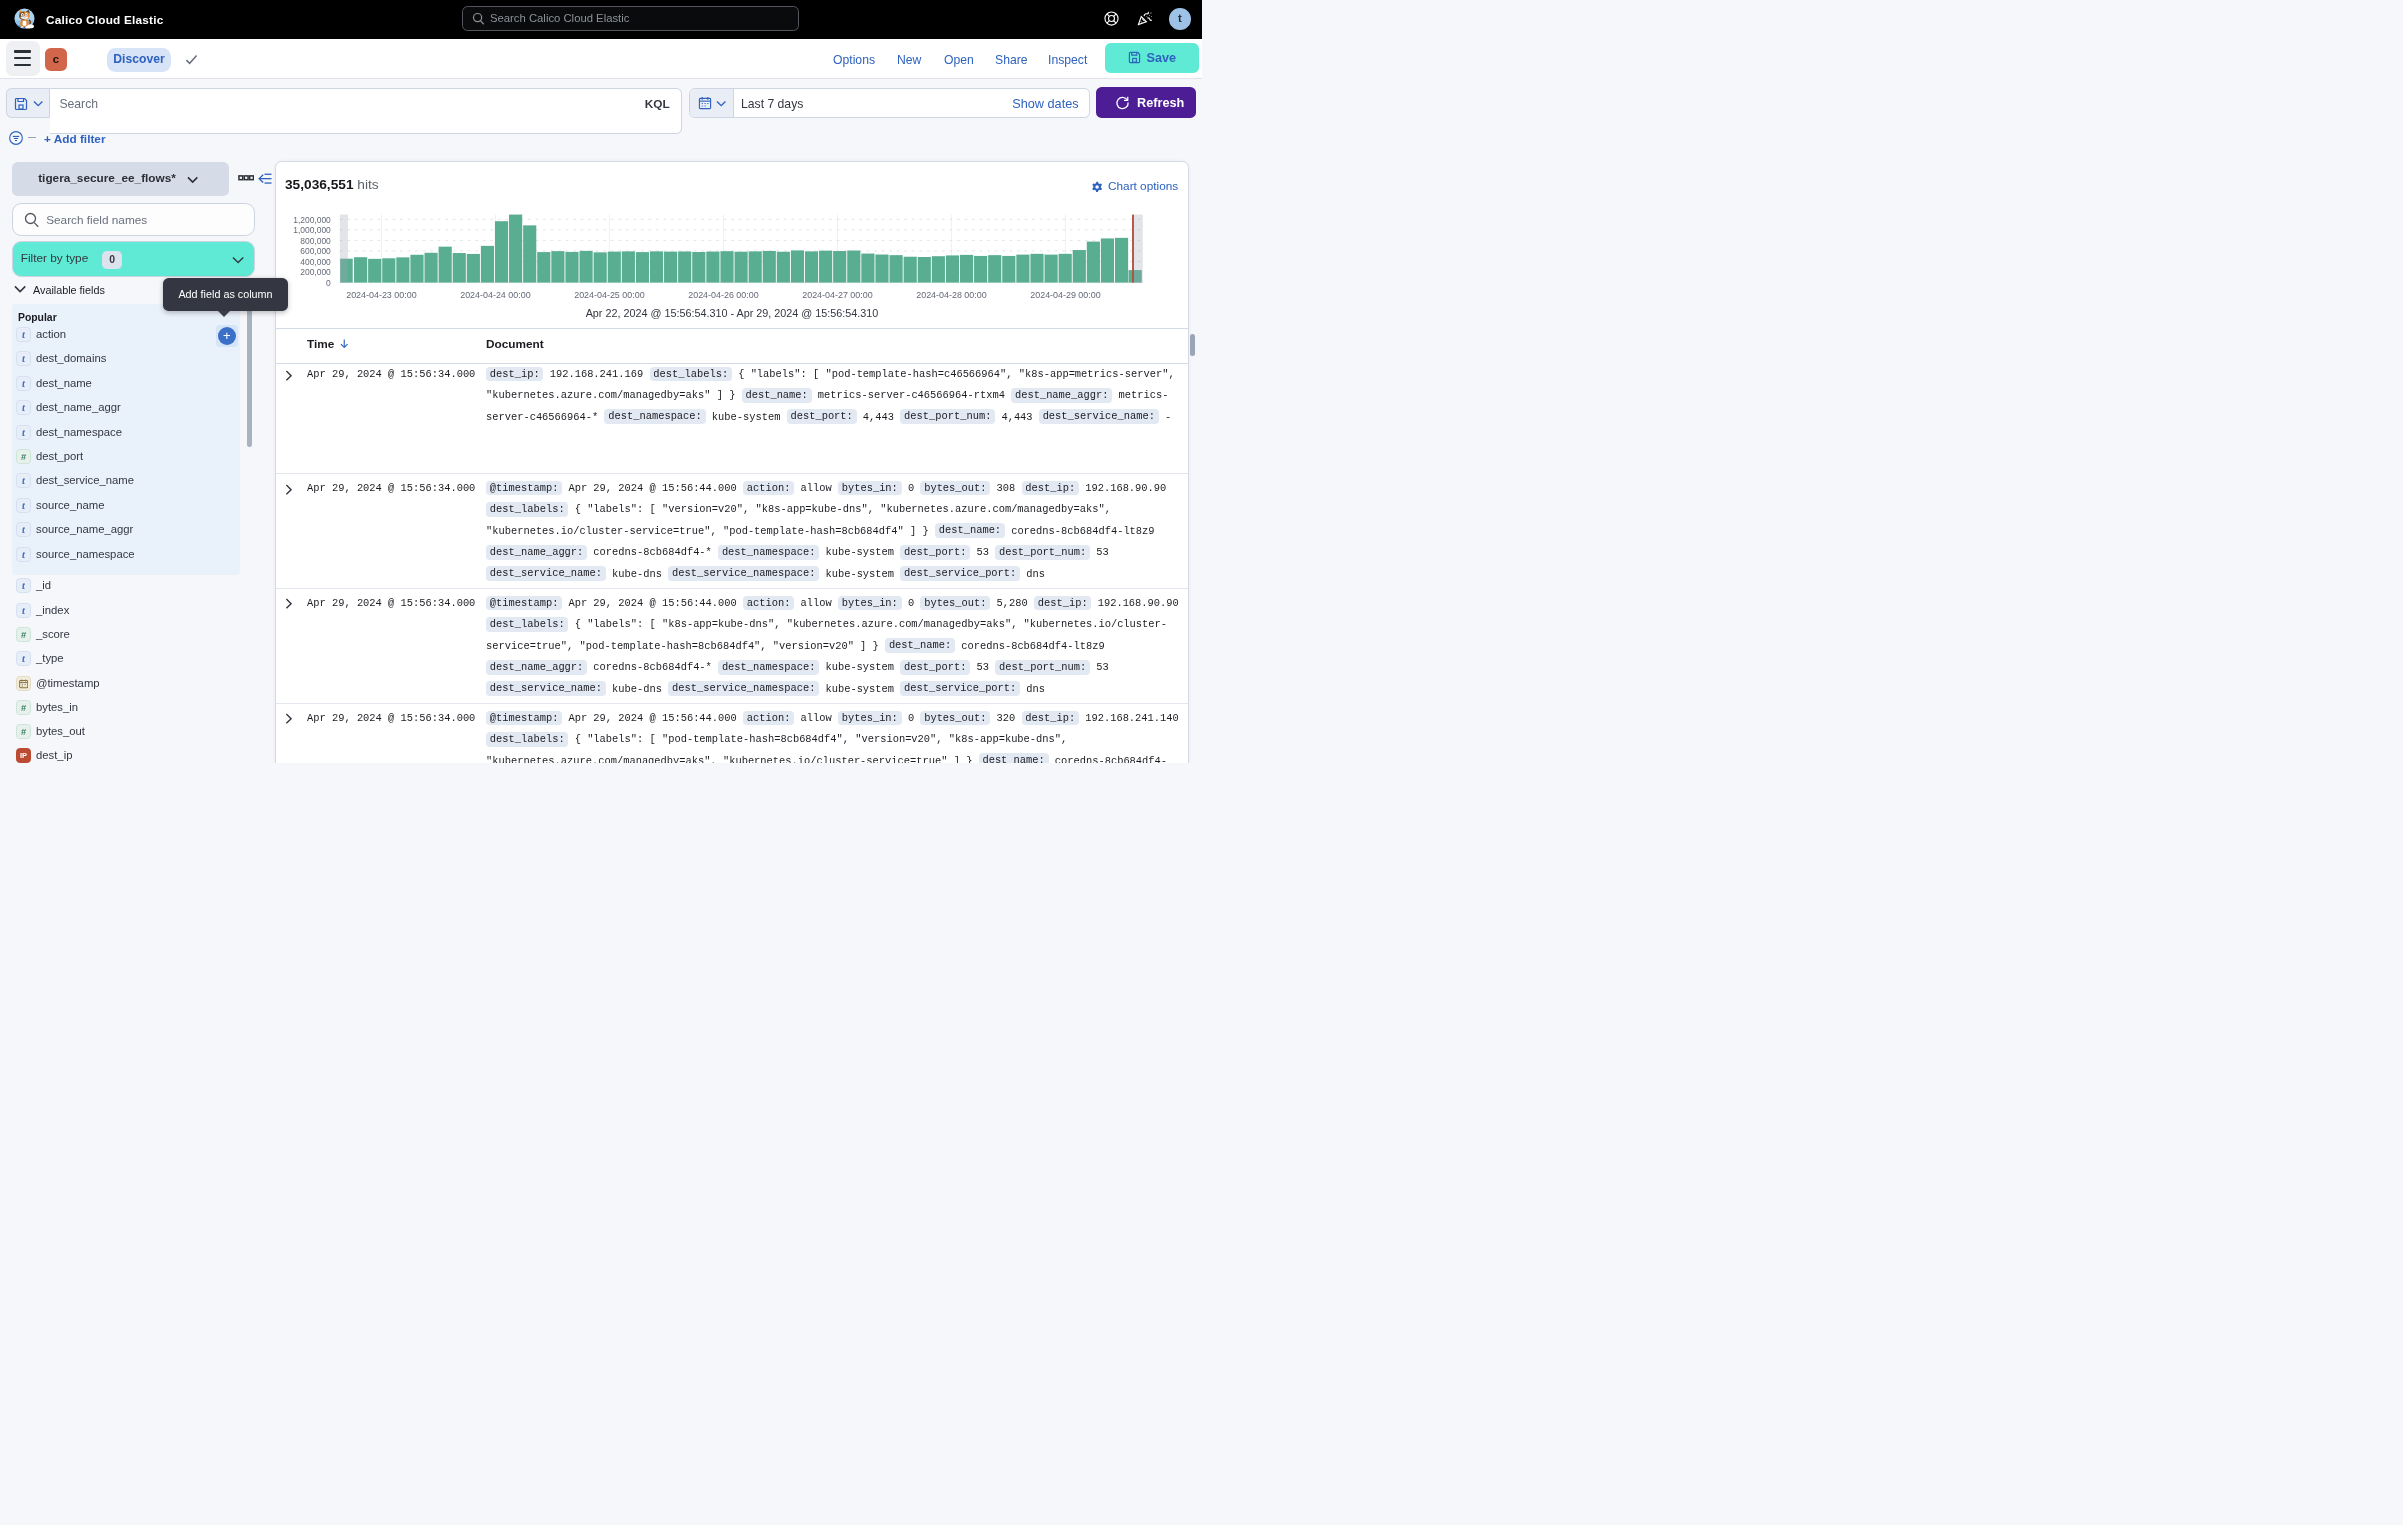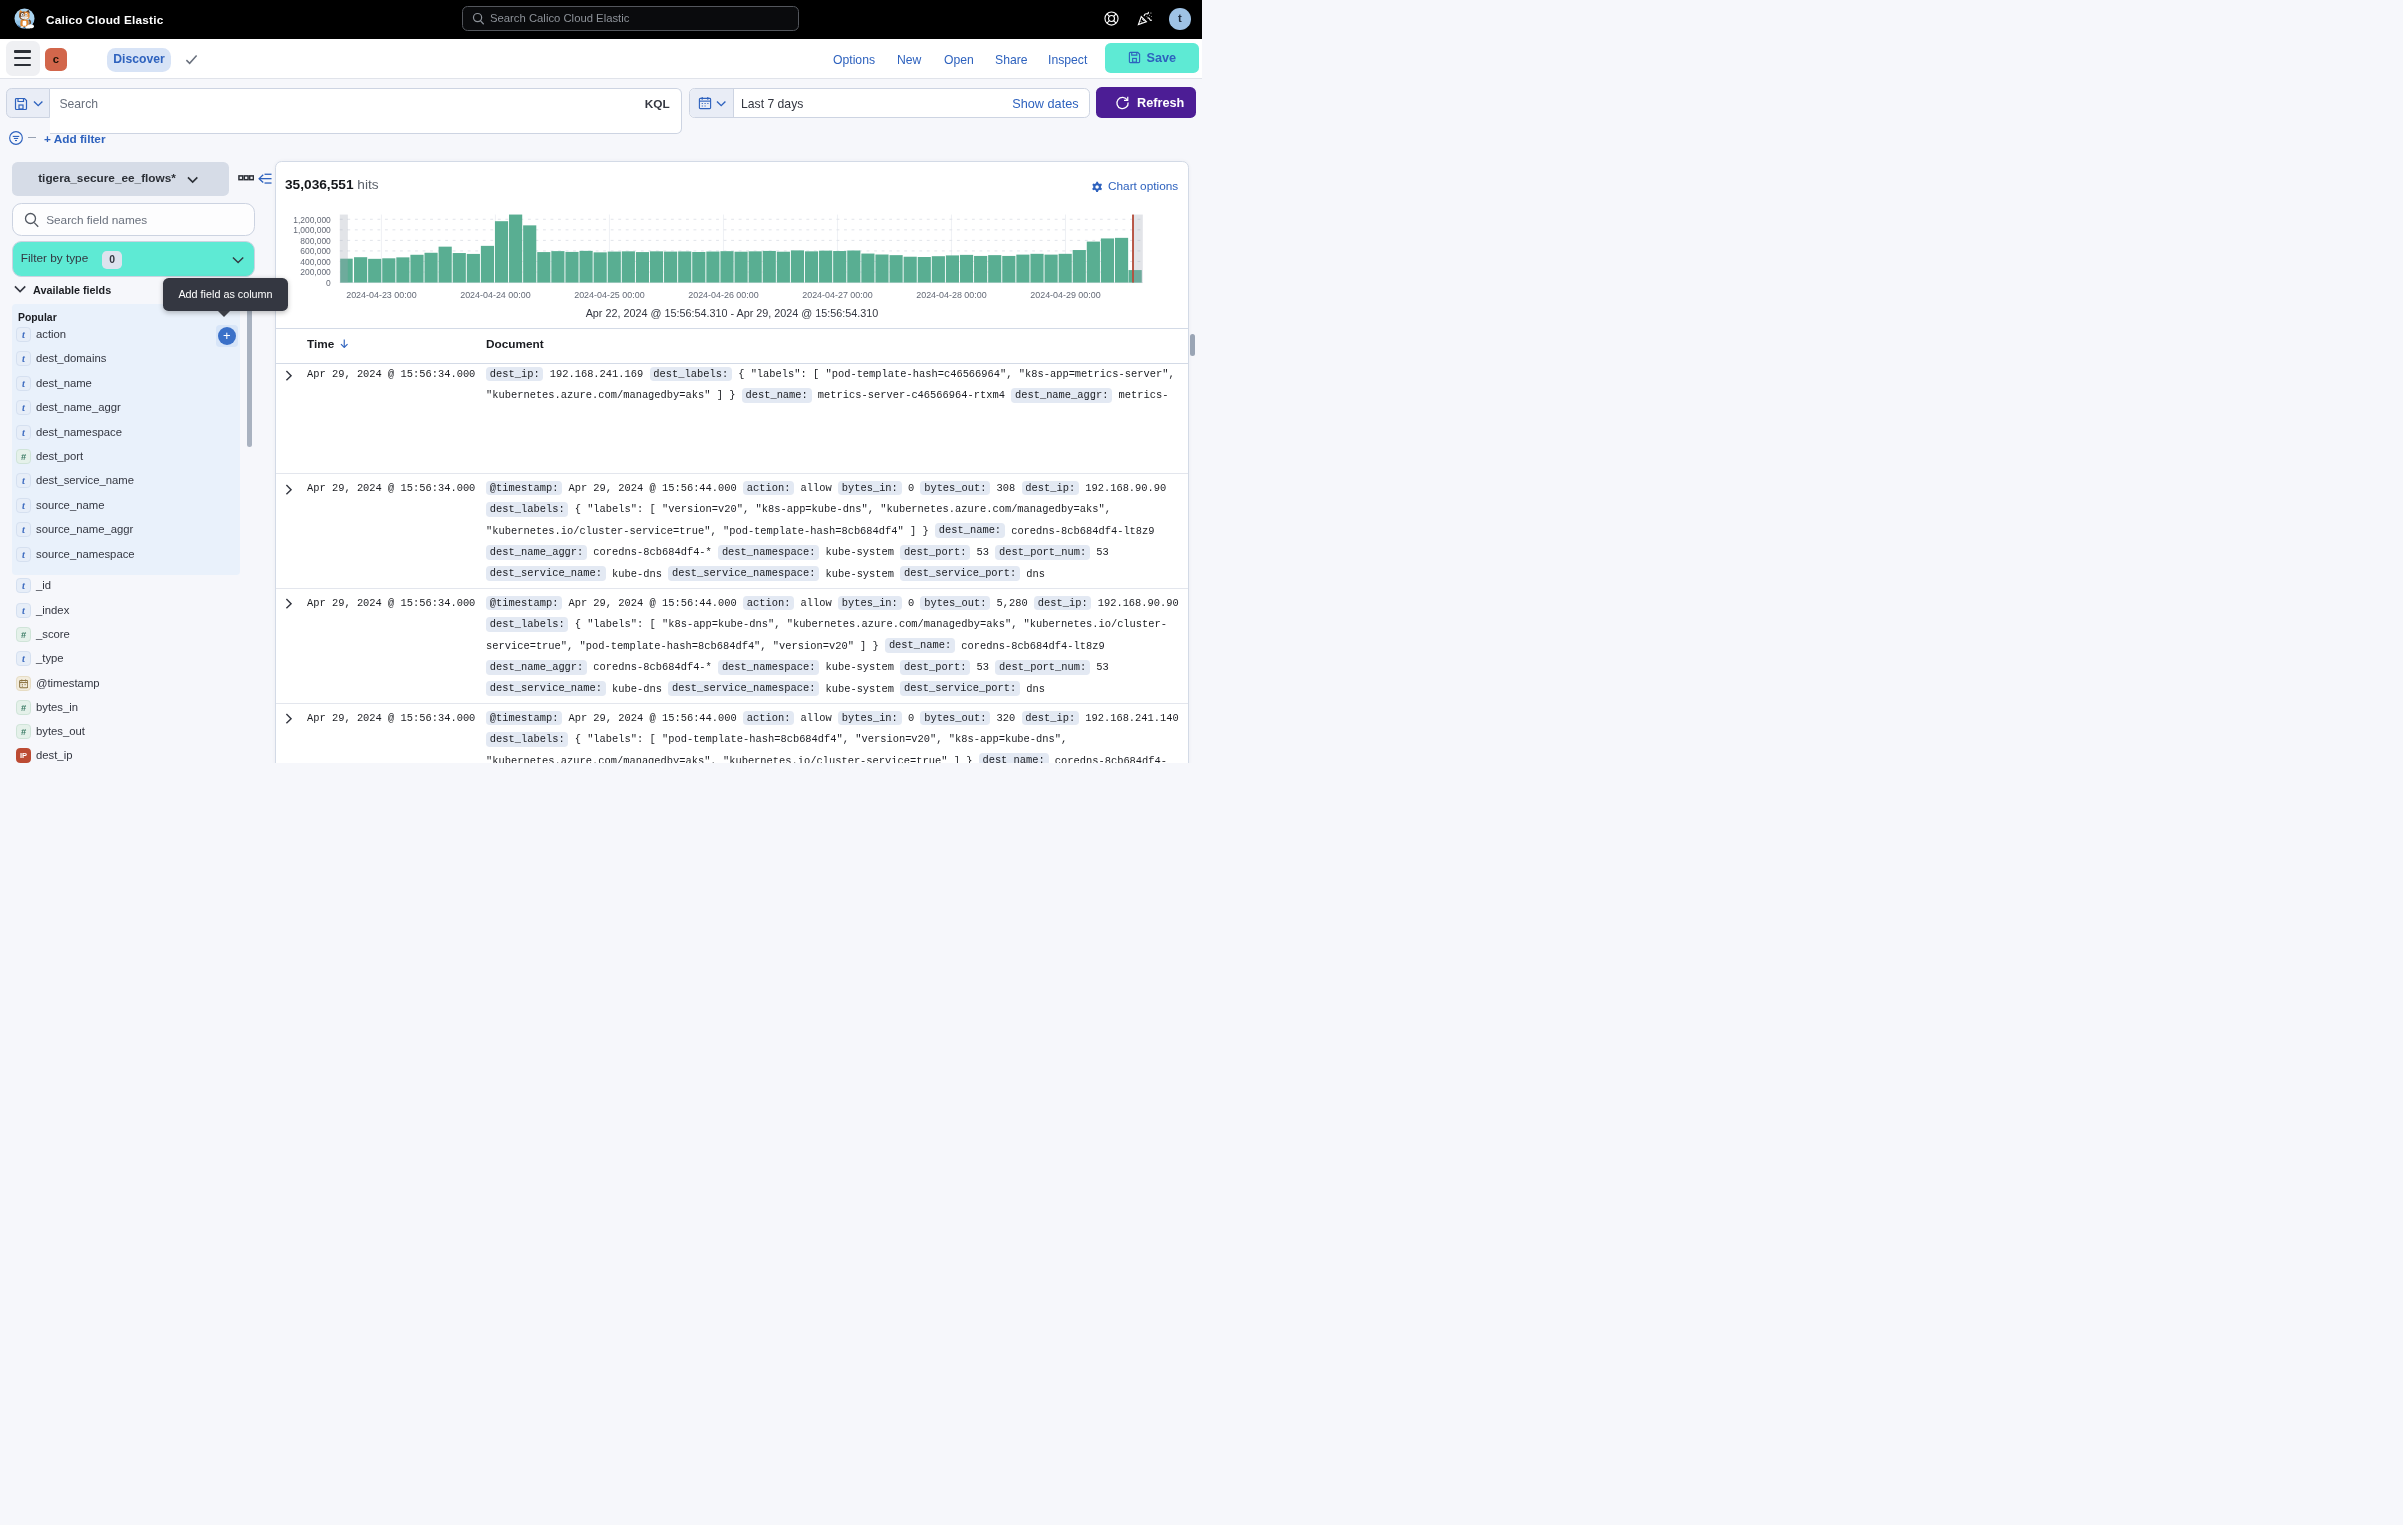--- a/index.html
+++ b/index.html
@@ -34,21 +34,21 @@
 .addfilter{position:absolute;left:44px;top:132px;font-size:11.8px;font-weight:600;color:#2e62be;}
 .fdash{position:absolute;left:28px;top:137px;width:7.5px;height:1.4px;background:#98a2b3;}
 
 .idxpill{position:absolute;left:12.2px;top:162px;width:217px;height:34px;background:#d6dce7;border-radius:5.6px;}
 .idxpill span{position:absolute;left:26px;top:9.4px;font-size:11.8px;font-weight:700;color:#2b2f36;}
 .sfield{position:absolute;left:12.2px;top:203px;width:243px;height:33px;background:#fdfdfe;border:0.9px solid #ccd3e1;border-radius:9.4px;}
 .sfield .ph{position:absolute;left:33px;top:8.5px;font-size:11.8px;color:#69707d;}
 .ftype{position:absolute;left:12.2px;top:241px;width:243px;height:36px;background:#5eead4;border:0.9px solid #ccd3e1;border-radius:9.4px;}
 .ftype .lab{position:absolute;left:7.5px;top:9.4px;font-size:11.8px;color:#343741;}
 .zero{position:absolute;left:89px;top:9.4px;width:20px;height:18px;background:#dde3ee;border-radius:4.7px;font-size:10.4px;font-weight:700;color:#343741;text-align:center;line-height:18px;}
-.avail{position:absolute;left:33px;top:284px;font-size:10.8px;font-weight:700;color:#1a1c21;}
+.avail{position:absolute;left:33px;top:284px;font-size:10.8px;font-weight:400;color:#1a1c21;}
 .popblock{position:absolute;left:12.2px;top:304px;width:228px;height:271px;background:#e9f1fb;border-radius:3.8px;}
 .poplab{position:absolute;left:18px;top:312px;font-size:10.4px;font-weight:700;color:#1a1c21;}
 .frow{position:absolute;left:16px;height:24.5px;}
 .fname{position:absolute;left:20px;top:4.7px;font-size:11.3px;color:#343741;white-space:nowrap;}
 .fbadge{position:absolute;left:0;top:3.8px;width:15px;height:15px;border-radius:3.8px;text-align:center;}
 .fb-t{background:#e7eef8;border:0.9px solid #d5e0f0;color:#3f6dc0;font:italic 700 10.4px "Liberation Serif",serif;line-height:13px;}
 .fb-n{background:#e5f1ea;border:0.9px solid #cfe4d8;color:#3a7a64;font:700 9.4px "Liberation Sans",sans-serif;line-height:13px;}
 .fb-d{background:#f2ecdd;border:0.9px solid #e6dcc3;color:#8a7342;line-height:13px;}
 .fb-ip{background:#bc4b33;border:0.9px solid #bc4b33;color:#fff;font:700 7.5px "Liberation Sans",sans-serif;line-height:13px;}
 .plusbox{position:absolute;left:216px;top:325px;width:21.7px;height:21.7px;background:#d7e5f8;border-radius:3.8px;}
@@ -435,20 +435,21 @@
 <div class="rowdiv" style="top:473px"></div>
 <div class="rowdiv" style="top:588px"></div>
 <div class="rowdiv" style="top:703px"></div>
 <svg class="rchev" style="top:370px" width="7.5" height="11.3" viewBox="0 0 8 12" fill="none" stroke="#343741" stroke-width="1.5">
     <path d="M1.5 1 L6.5 6 L1.5 11"></path>
   </svg>
 <div class="ttime" style="top:364px;line-height:21.4px">Apr 29, 2024 @ 15:56:34.000</div>
 <div class="trow" style="top:364px">
     <div class="ln"><span class="k">dest_ip:</span> 192.168.241.169 <span class="k">dest_labels:</span> { "labels": [ "pod-template-hash=c46566964", "k8s-app=metrics-server",</div>
     <div class="ln">"kubernetes.azure.com/managedby=aks" ] } <span class="k">dest_name:</span> metrics-server-c46566964-rtxm4 <span class="k">dest_name_aggr:</span> metrics-</div>
+    <div class="ln">server-c46566964-* <span class="k">dest_namespace:</span> kube-system <span class="k">dest_port:</span> 4,443 <span class="k">dest_port_num:</span> 4,443 <span class="k">dest_service_name:</span> -</div>
   </div>
 <svg class="rchev" style="top:484px" width="7.5" height="11.3" viewBox="0 0 8 12" fill="none" stroke="#343741" stroke-width="1.5">
     <path d="M1.5 1 L6.5 6 L1.5 11"></path>
   </svg>
 <div class="ttime" style="top:478px;line-height:21.4px">Apr 29, 2024 @ 15:56:34.000</div>
 <div class="trow" style="top:478px">
     <div class="ln"><span class="k">@timestamp:</span> Apr 29, 2024 @ 15:56:44.000 <span class="k">action:</span> allow <span class="k">bytes_in:</span> 0 <span class="k">bytes_out:</span> 308 <span class="k">dest_ip:</span> 192.168.90.90</div>
     <div class="ln"><span class="k">dest_labels:</span> { "labels": [ "version=v20", "k8s-app=kube-dns", "kubernetes.azure.com/managedby=aks",</div>
     <div class="ln">"kubernetes.io/cluster-service=true", "pod-template-hash=8cb684df4" ] } <span class="k">dest_name:</span> coredns-8cb684df4-lt8z9</div>
     <div class="ln"><span class="k">dest_name_aggr:</span> coredns-8cb684df4-* <span class="k">dest_namespace:</span> kube-system <span class="k">dest_port:</span> 53 <span class="k">dest_port_num:</span> 53</div>

